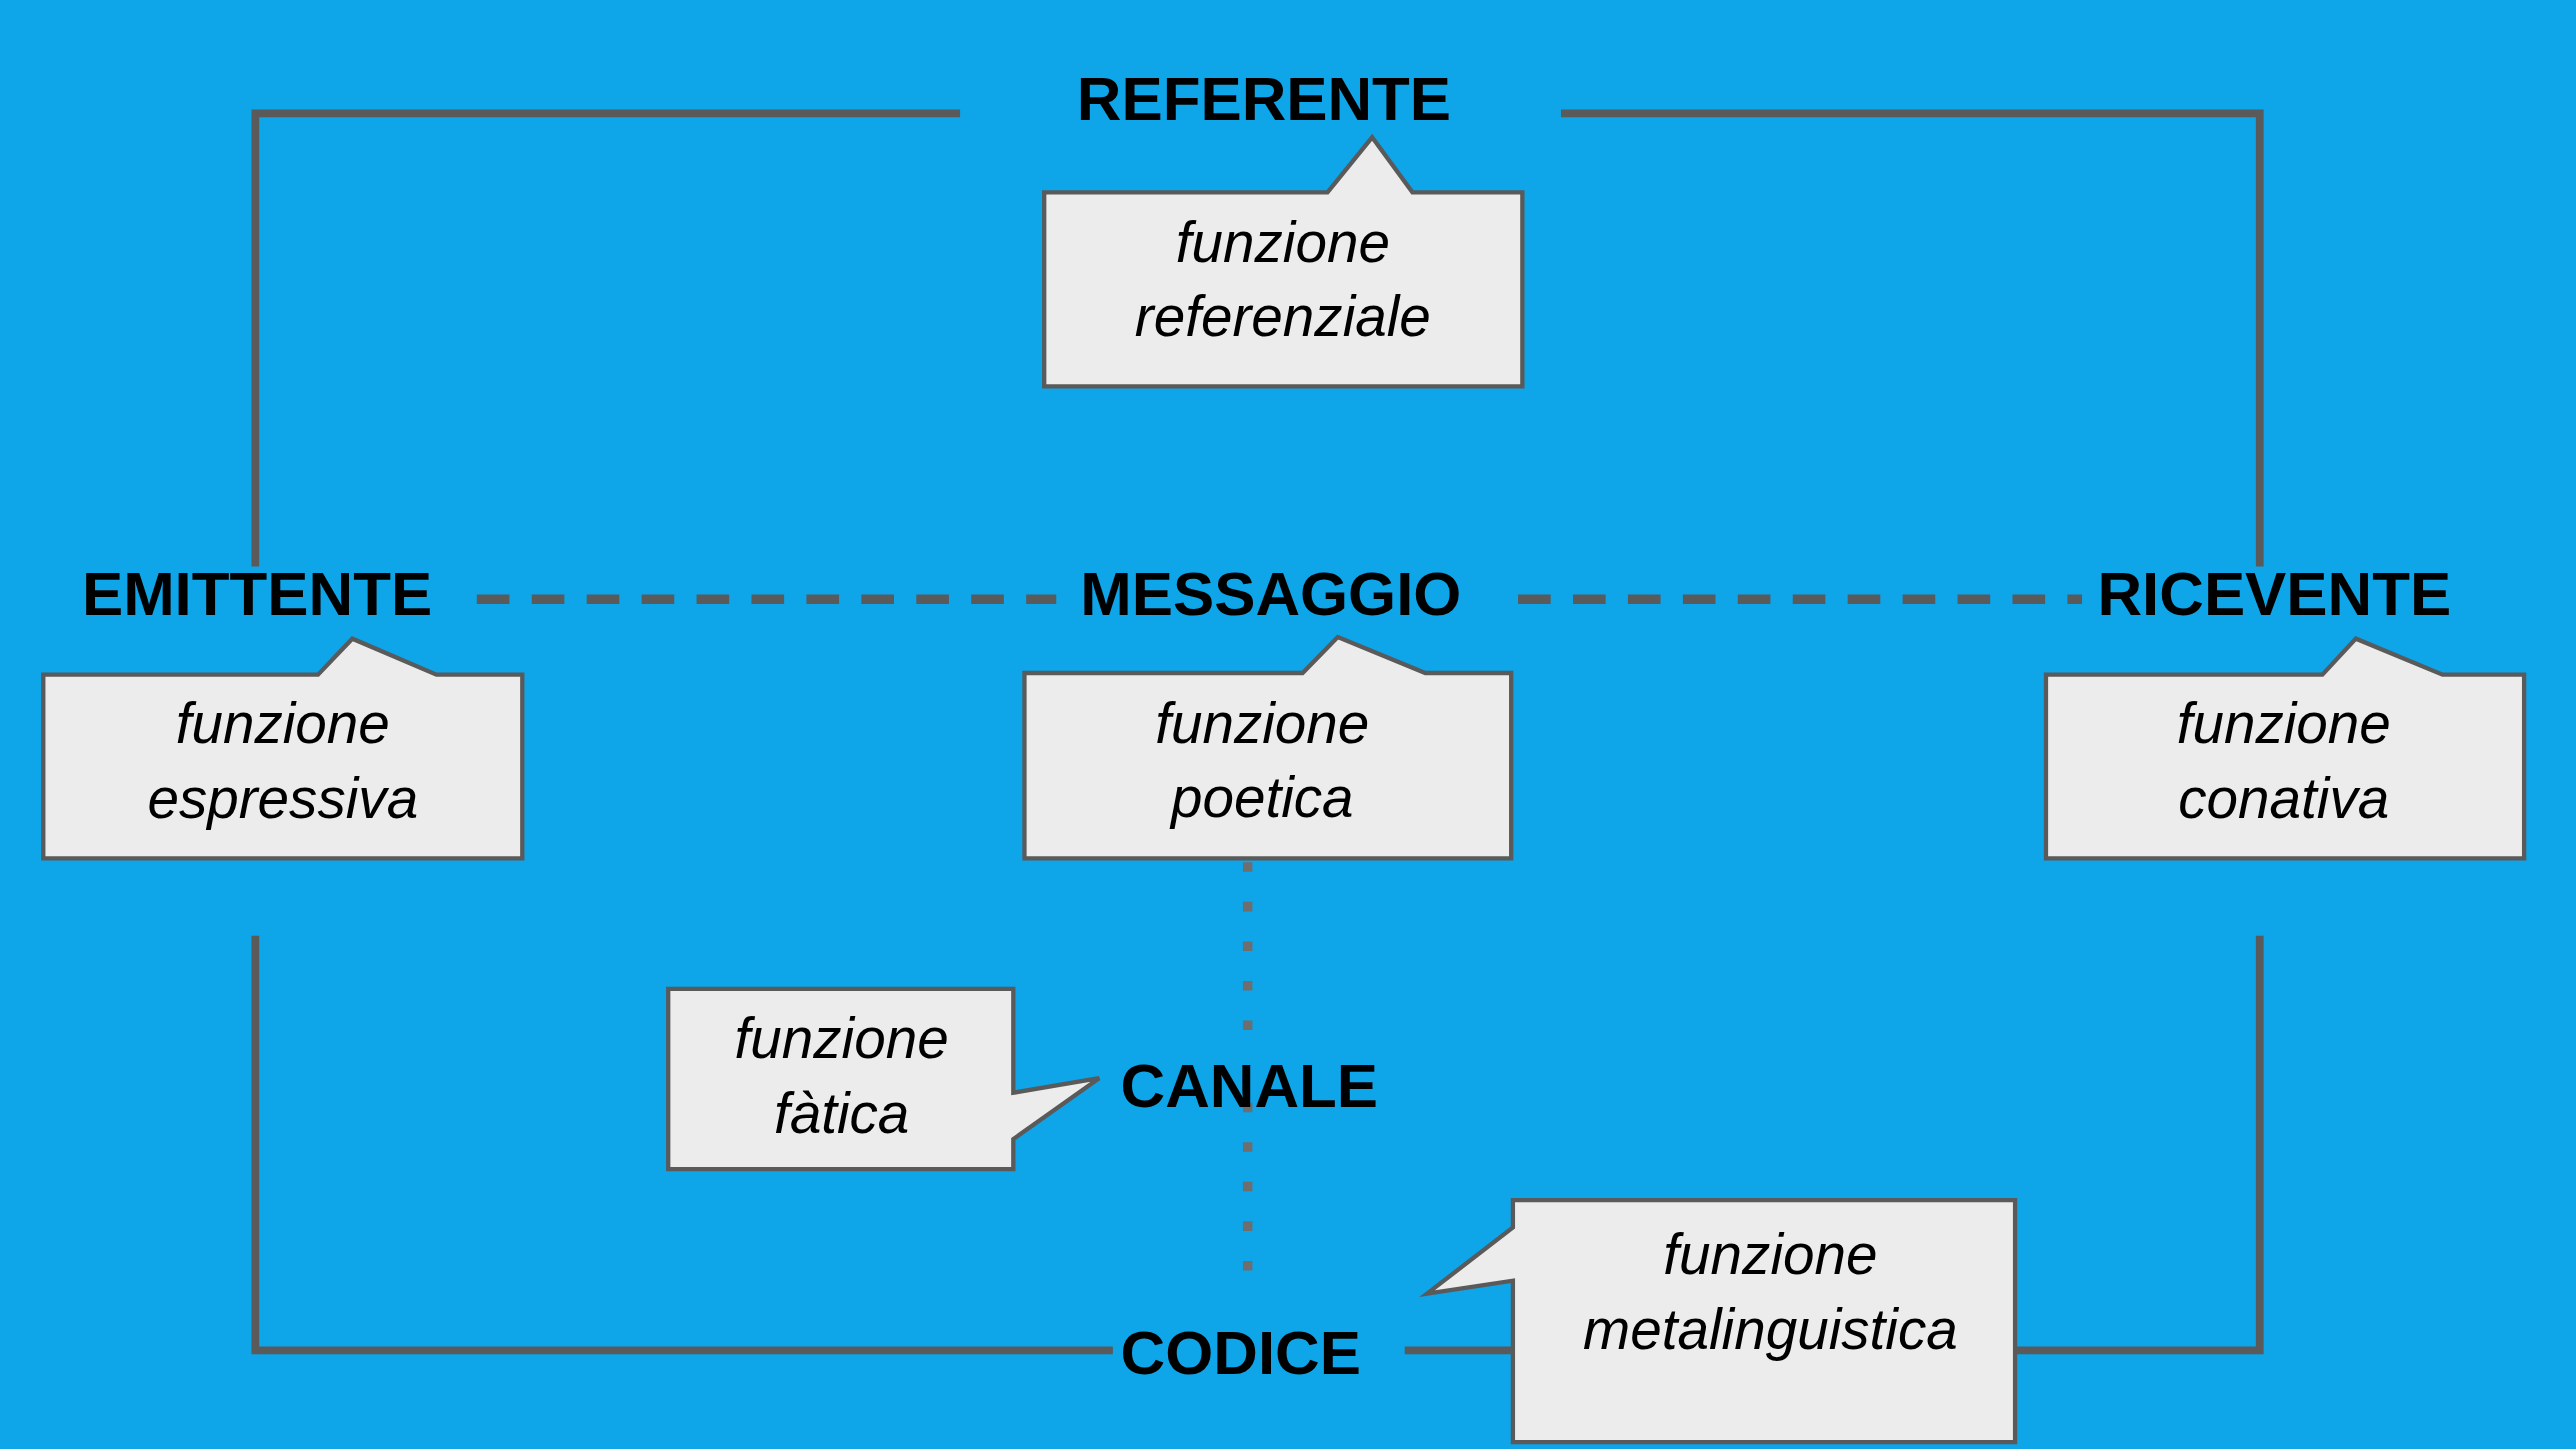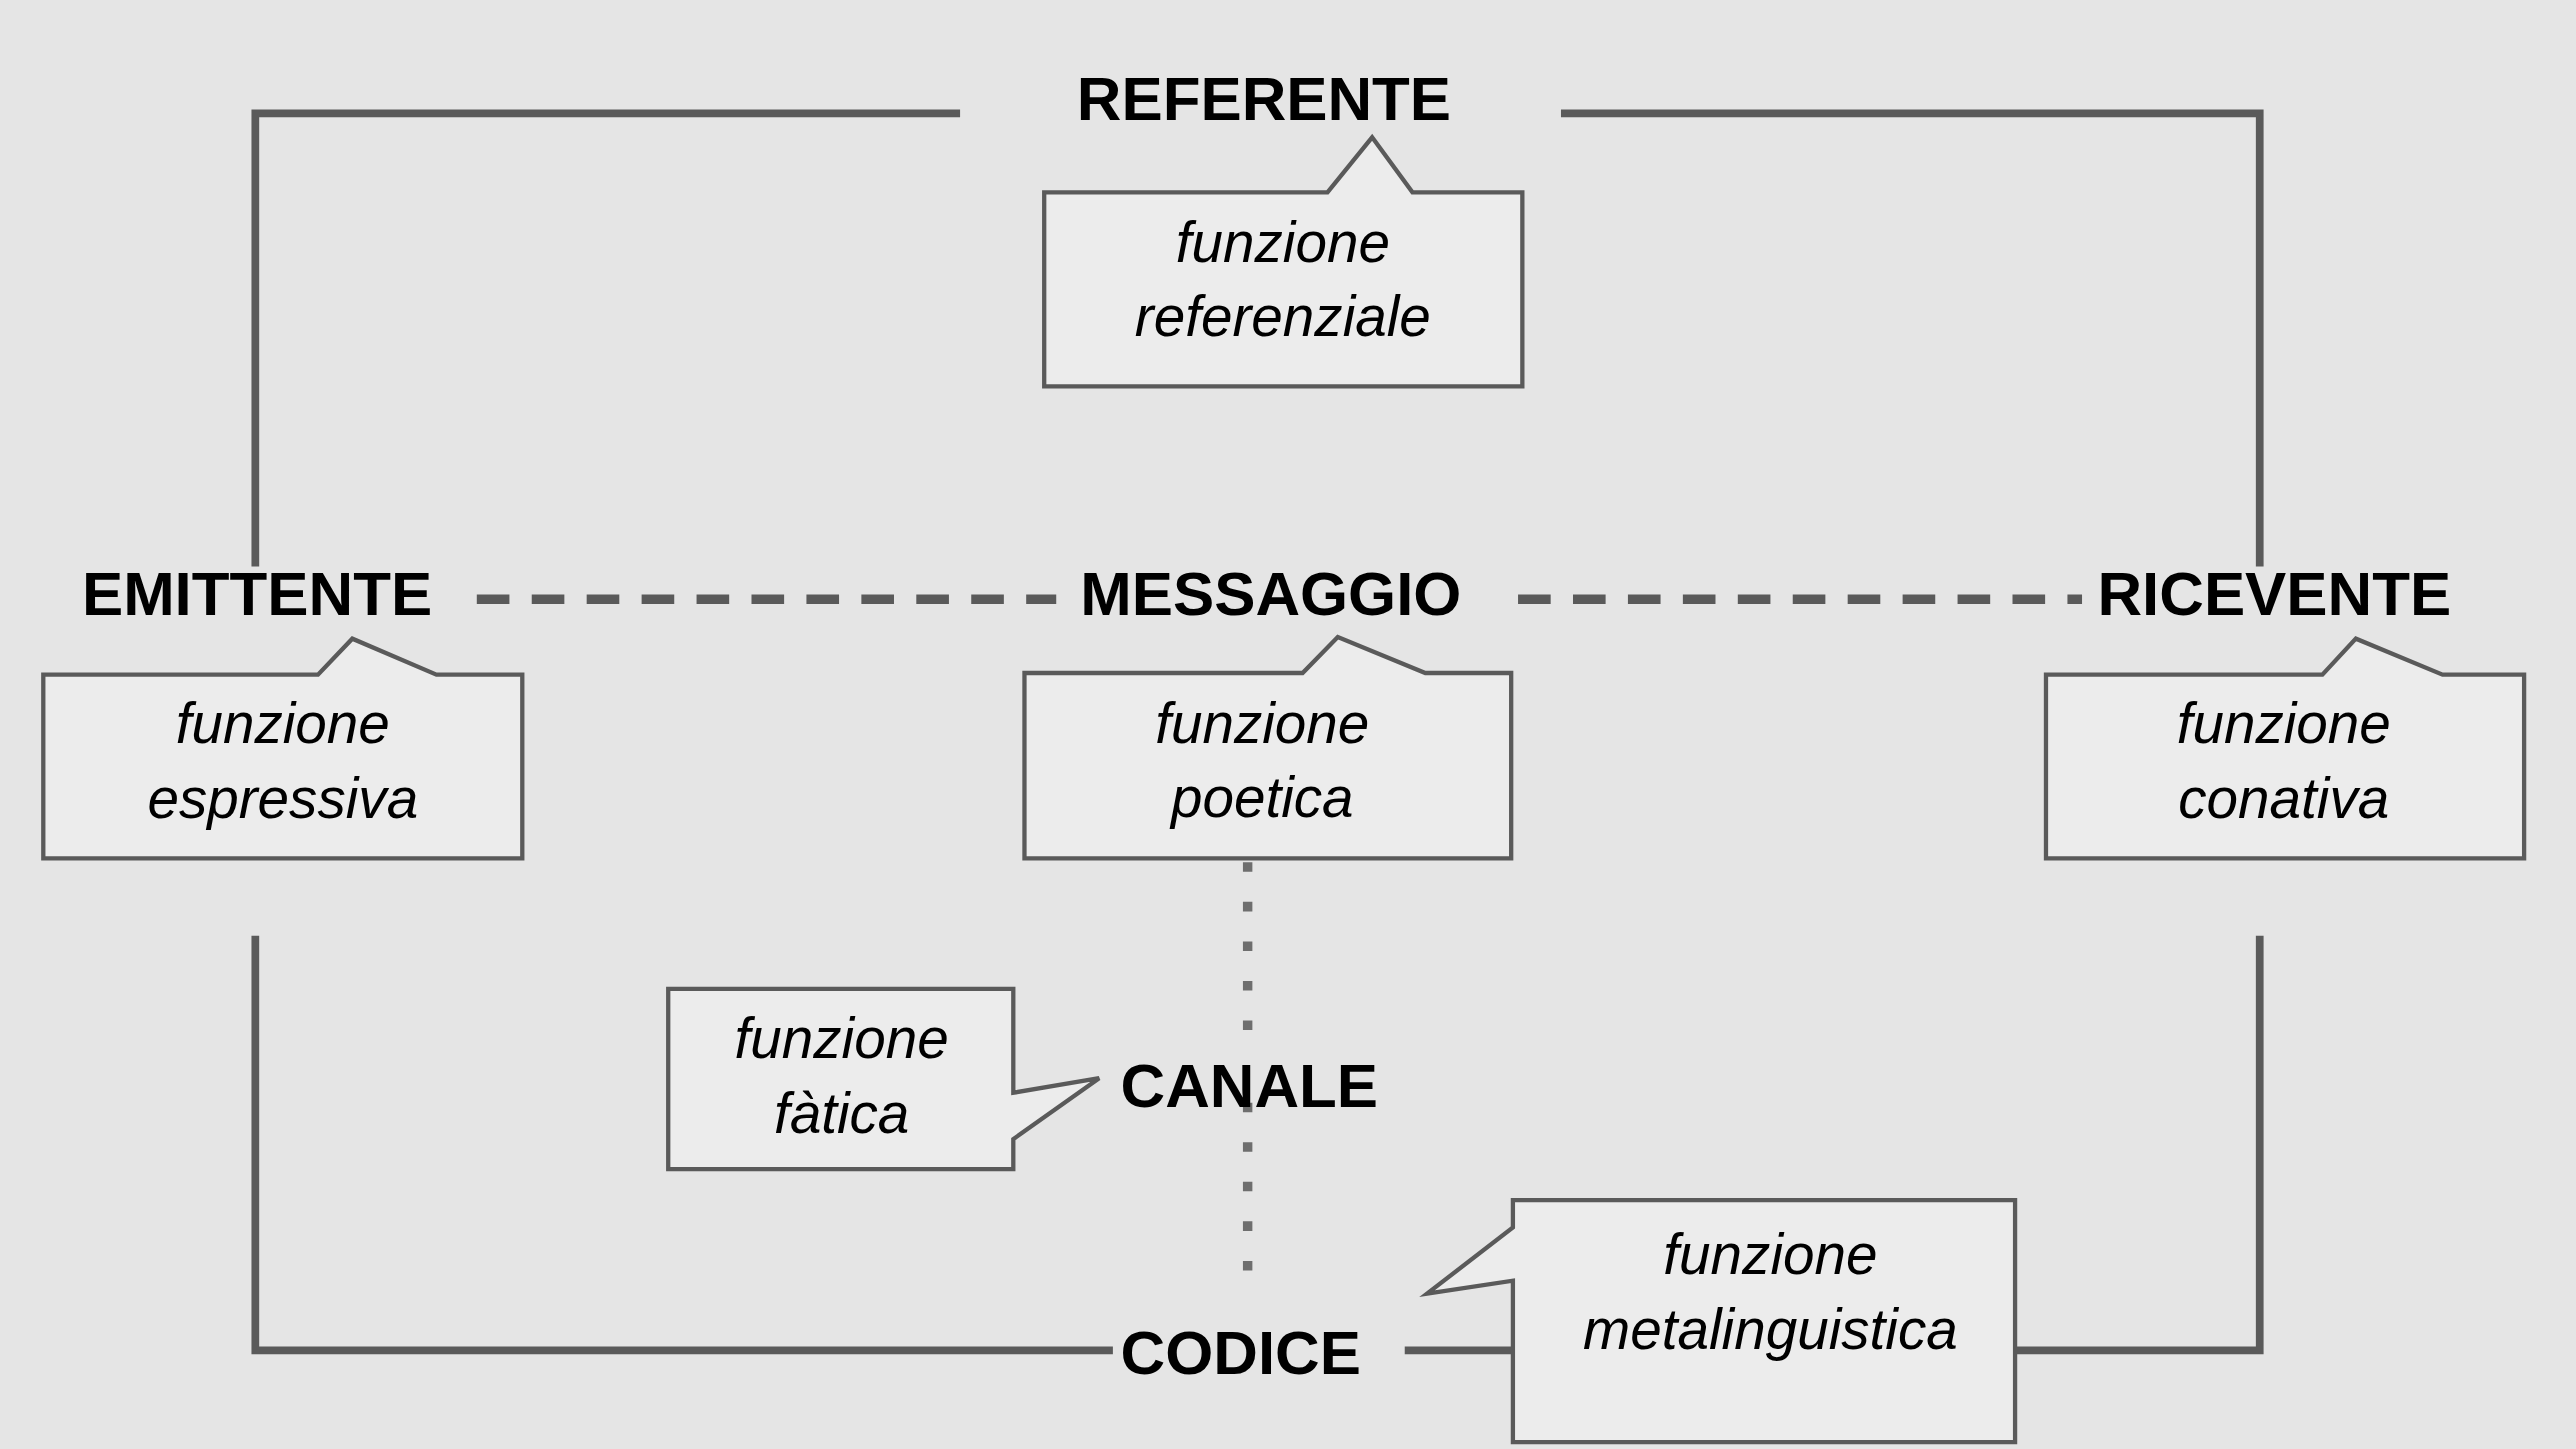--- a/index.html
+++ b/index.html
@@ -10,21 +10,21 @@
   body {
     width: 2576px;
     height: 1449px;
     font-family: "Liberation Sans", sans-serif;
     overflow: hidden;
   }
   #diagram-root {
     position: relative;
     width: 2576px;
     height: 1449px;
-    background: #e5e5e5;
+    background: #0ea5e9;
   }
   svg.diagram-canvas {
     position: absolute;
     top: 0;
     left: 0;
     width: 2576px;
     height: 1449px;
     display: block;
   }
   .node-label {

